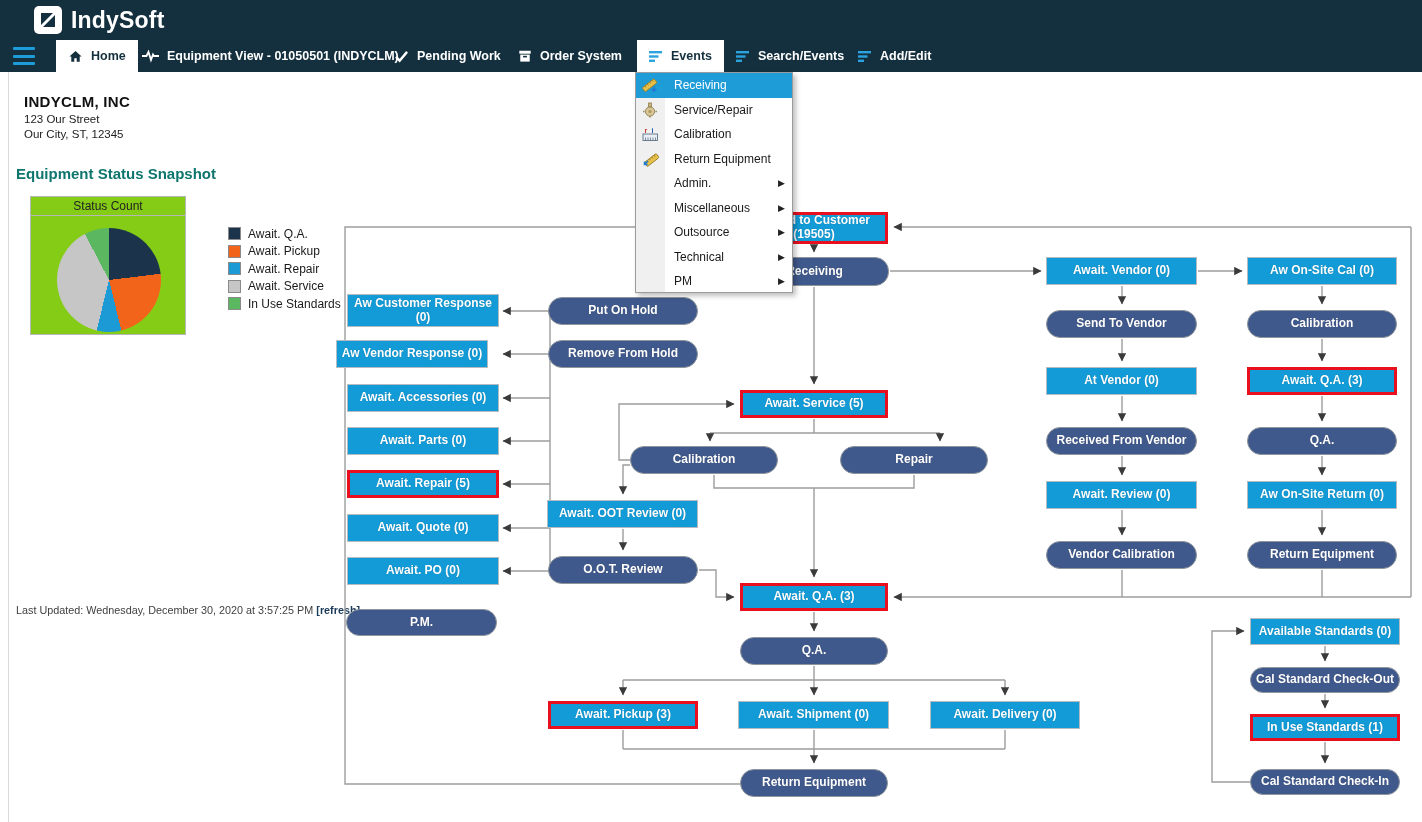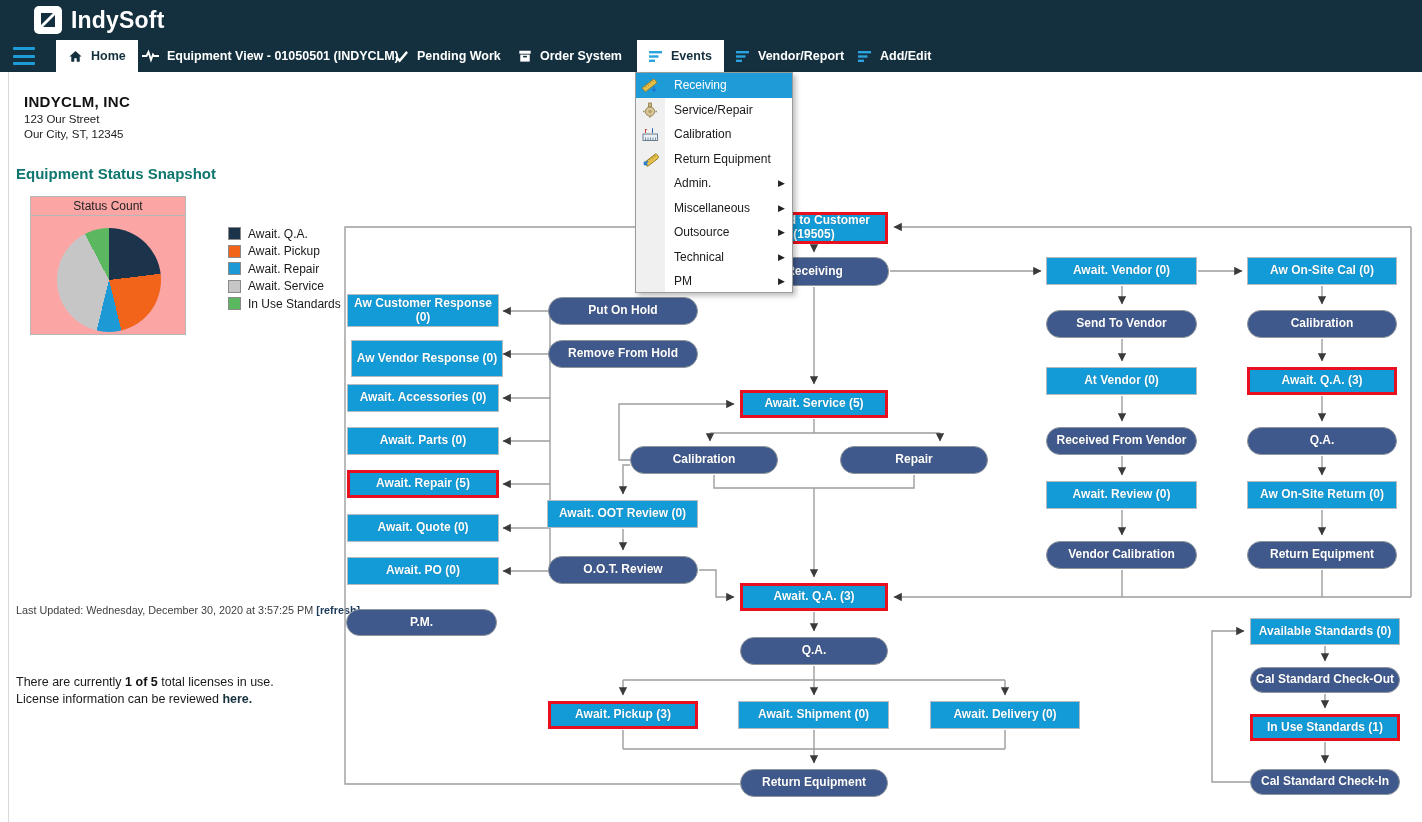--- a/index.html
+++ b/index.html
@@ -46,21 +46,21 @@
   .menu-item .mi-arrow { position:absolute; right:7px; font-size:9px; color:#222; }
   .menu-item.selected { background:#1e9cd8; color:#fff; }
   
   .left-border { position:absolute; left:8px; top:72px; width:1px; height:750px; background:#d9d9d9; }
   #company { position:absolute; left:24px; top:93px; }
   #company .c-name { font-size:15px; font-weight:bold; color:#111; letter-spacing:0.3px; }
   #company .c-line { font-size:11.5px; color:#222; margin-top:3px; }
   #snapshot-heading { position:absolute; left:16px; top:165px; font-size:15px; font-weight:bold; color:#0f766e; }
   #pie-panel {
     position:absolute; left:30px; top:196px; width:156px; height:139px;
-    border:1px solid #b7b7b7; background:#fca5a5;
+    border:1px solid #b7b7b7; background:#84cc16;
   }
   #pie-panel .pie-title { height:19px; border-bottom:1px solid #b7b7b7; text-align:center; font-size:12px; color:#222; line-height:18px; }
   #pie { position:absolute; left:26px; top:31px; width:104px; height:104px; border-radius:50%; }
   #legend { position:absolute; left:228px; top:225px; }
   .legend-row { display:flex; align-items:center; gap:7px; height:17.5px; }
   .legend-swatch { width:13px; height:13px; border:1px solid #8a8a8a; flex:0 0 auto; }
   .legend-label { font-size:12px; color:#1a1a1a; white-space:nowrap; }
   
   #system-status { position:absolute; left:16px; top:600px; width:300px; }
   #system-status .ss-title { font-size:15px; font-weight:bold; color:#111; }
@@ -148,21 +148,21 @@
         <span>Events</span>
       </div>
       <div class="nav-tab" style="left: 724px;">
         <span style="display: inline-flex;">
           <svg width="14" height="13" viewBox="0 0 14 13">
             <rect x="0" y="1" width="13" height="2.4" fill="#2aa3df"></rect>
             <rect x="0" y="5.3" width="9.5" height="2.4" fill="#2aa3df"></rect>
             <rect x="0" y="9.6" width="6" height="2.4" fill="#2aa3df"></rect>
           </svg>
         </span>
-        <span>Vendor/Report</span>
+        <span>Search/Events</span>
       </div>
       <div class="nav-tab" style="left: 846px;">
         <span style="display: inline-flex;">
           <svg width="14" height="13" viewBox="0 0 14 13">
             <rect x="0" y="1" width="13" height="2.4" fill="#2aa3df"></rect>
             <rect x="0" y="5.3" width="9.5" height="2.4" fill="#2aa3df"></rect>
             <rect x="0" y="9.6" width="6" height="2.4" fill="#2aa3df"></rect>
           </svg>
         </span>
         <span>Add/Edit</span>
@@ -200,23 +200,20 @@
       </div>
       <div class="legend-row">
         <span class="legend-swatch" style="background: rgb(92, 184, 96);"></span>
         <span class="legend-label">In Use Standards</span>
       </div>
     </div>
 
   <div id="system-status">
     <div class="ss-updated">
       <span>Last Updated: Wednesday, December 30, 2020 at 3:57:25 PM </span><b>[refresh]</b>
-    </div>
-    <div class="ss-license">
-      <span>There are currently </span><b>1 of 5</b><span> total licenses in use. License information can be reviewed </span><span class="link">here.</span>
     </div>
   </div>
 
   <svg id="connectors">
     <defs>
       <marker id="arr" markerWidth="8" markerHeight="8" refX="5.6" refY="3" orient="auto">
         <path d="M0,0 L6,3 L0,6 Z" fill="#3a3a3a"></path>
       </marker>
     </defs>
     <g id="conn-group" fill="none" stroke="#9d9d9d" stroke-width="1.4">
@@ -265,21 +262,21 @@
         <path d="M1322,510 V535" marker-end="url(#arr)"></path>
         <path d="M1325,646 V661" marker-end="url(#arr)"></path>
         <path d="M1325,694 V708" marker-end="url(#arr)"></path>
         <path d="M1325,742 V763" marker-end="url(#arr)"></path>
         <path d="M1250,782 H1212 V631 H1244" marker-end="url(#arr)"></path>
       </g>
   </svg>
 
   <div id="flow-nodes">
       <div class="node status" style="left: 347px; top: 294px; width: 152px; height: 33px;">Aw Customer Response (0)</div>
-      <div class="node status" style="left: 351px; top: 340px; width: 152px; height: 37px;">Aw Vendor Response (0)</div>
+      <div class="node status" style="left: 336px; top: 340px; width: 152px; height: 28px;">Aw Vendor Response (0)</div>
       <div class="node status" style="left: 347px; top: 384px; width: 152px; height: 28px;">Await. Accessories (0)</div>
       <div class="node status" style="left: 347px; top: 427px; width: 152px; height: 28px;">Await. Parts (0)</div>
       <div class="node status hl" style="left: 347px; top: 470px; width: 152px; height: 28px;">Await. Repair (5)</div>
       <div class="node status" style="left: 347px; top: 514px; width: 152px; height: 28px;">Await. Quote (0)</div>
       <div class="node status" style="left: 347px; top: 557px; width: 152px; height: 28px;">Await. PO (0)</div>
       <div class="node event" style="left: 346px; top: 609px; width: 151px; height: 27px;">P.M.</div>
       <div class="node event" style="left: 548px; top: 297px; width: 150px; height: 28px;">Put On Hold</div>
       <div class="node event" style="left: 548px; top: 340px; width: 150px; height: 28px;">Remove From Hold</div>
       <div class="node status hl" style="left: 740px; top: 212px; width: 148px; height: 32px;">Issued to Customer (19505)</div>
       <div class="node event" style="left: 740px; top: 257px; width: 149px; height: 29px;">Receiving</div>

